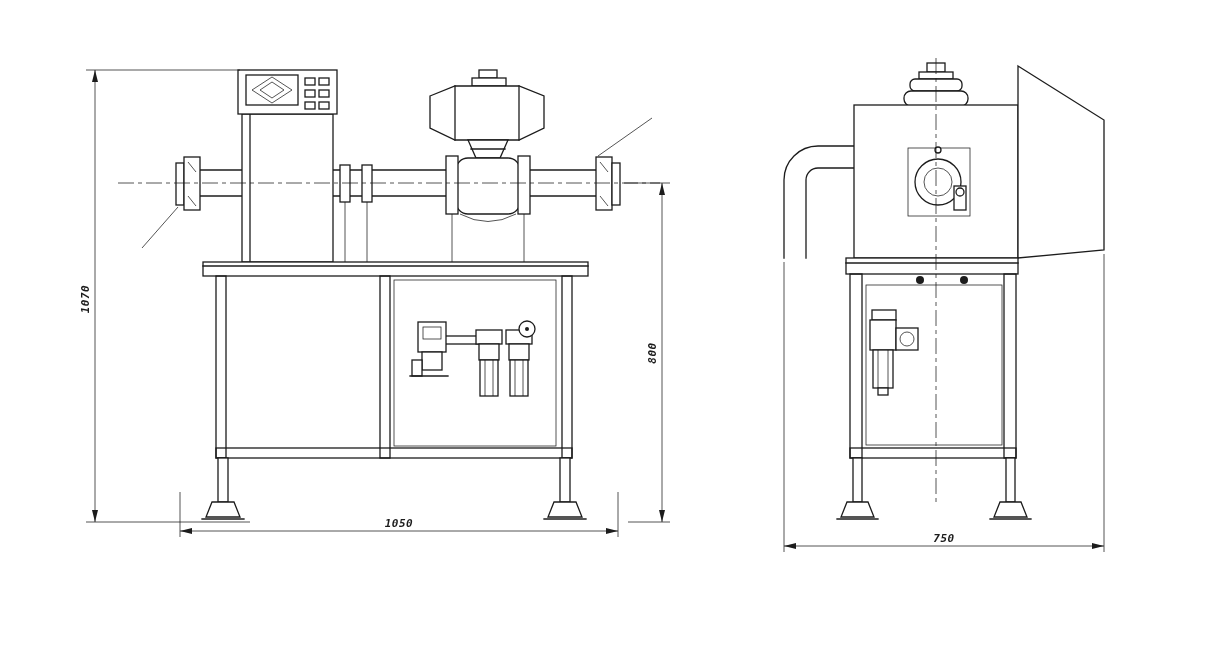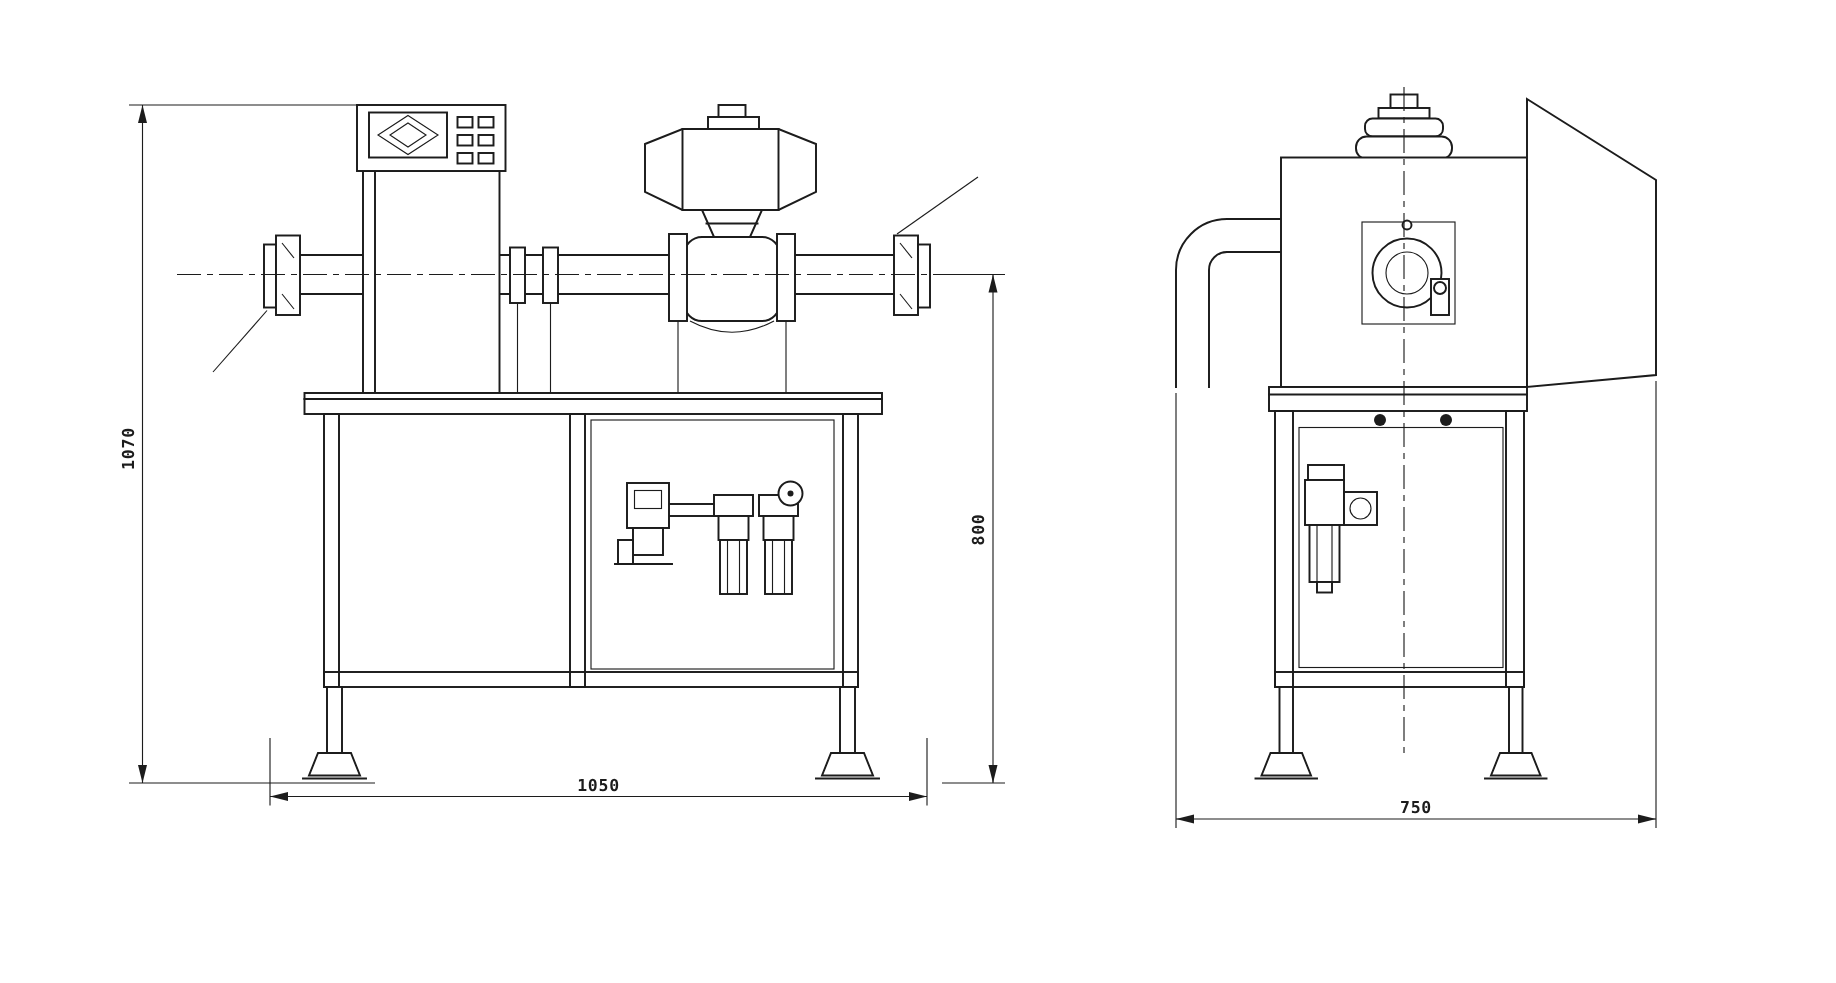--- a/index.html
+++ b/index.html
@@ -1,18 +1,18 @@
 <!DOCTYPE html>
 <html style="--line: #1c1c1c; --bg: #ffffff;"><head>
 <meta charset="utf-8">
 <style>
   :root { --line:#1c1c1c; --bg:#ffffff; }
   html,body{margin:0;padding:0;background:var(--bg);}
   .canvas{position:relative;width:1196px;height:655px;background:var(--bg);overflow:hidden;
-          font-family:"DejaVu Sans","Liberation Sans",sans-serif;}
+          font-family:"DejaVu Sans","Liberation Sans",sans-serif;font-style:italic;}
   svg{display:block}
   .ln{stroke:var(--line);stroke-width:1.3;fill:none;stroke-linecap:square}
   .thin{stroke:var(--line);stroke-width:0.75;fill:none}
   .ctr{stroke:var(--line);stroke-width:0.75;fill:none;stroke-dasharray:16 4 4 4}
   .wf{fill:var(--bg);stroke:var(--line);stroke-width:1.3}
   .df{fill:var(--line);stroke:none}
   .dim{font-family:"DejaVu Sans Mono","Liberation Mono",monospace;font-size:11px;font-weight:bold;
        fill:var(--line);letter-spacing:0.5px}
 </style>
 </head>

